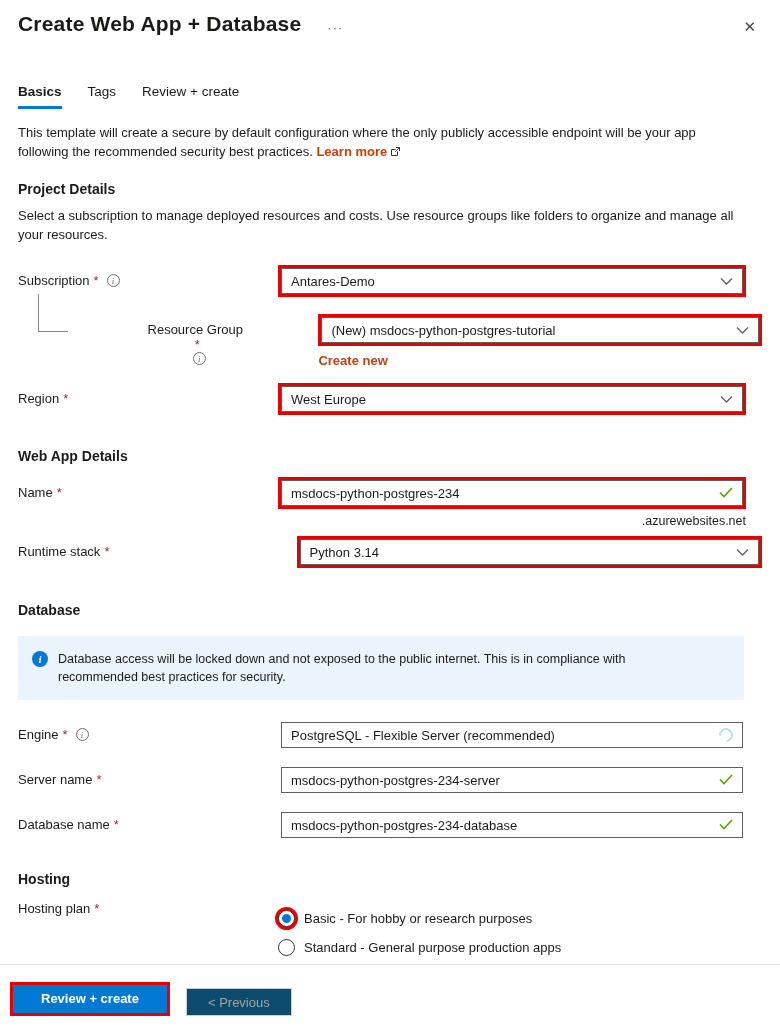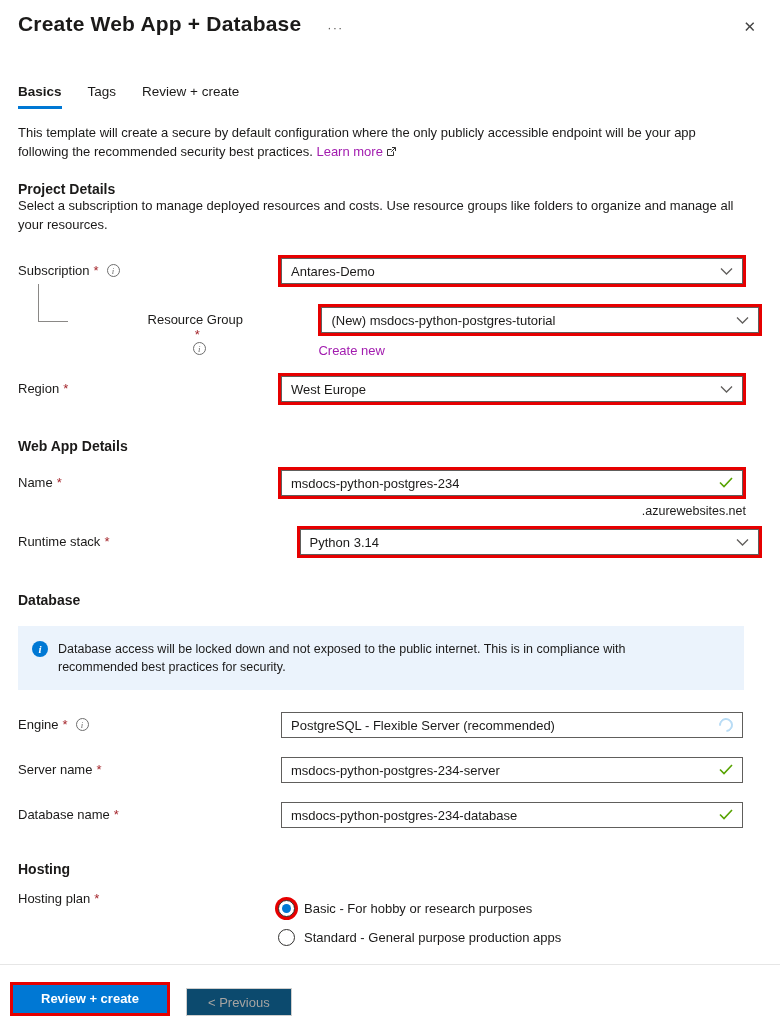--- a/index.html
+++ b/index.html
@@ -14,24 +14,24 @@
   .more-dots { font-size:13px; color:#605e5c; margin-left:26px; margin-top:8px; letter-spacing:1px; cursor:pointer; }
   .close-btn { margin-left:auto; font-size:15px; color:#444; margin-top:4px; cursor:pointer; padding:2px 6px; }
 
   
   .tabs { display:flex; gap:26px; margin-top:46px; }
   .tab { font-size:13.5px; padding-bottom:7px; cursor:pointer; color:#1b1a19; }
   .tab.active { font-weight:bold; border-bottom:3px solid #0078d4; }
 
   
   .intro { margin-top:15px; font-size:13px; line-height:18.5px; width:726px; }
-  .link { color:#a21caf; cursor:pointer; text-decoration:none; }
+  .link { color:#c2410c; cursor:pointer; text-decoration:none;font-weight:bold; }
   .ext-icon { display:inline-block; margin-left:3px; vertical-align:-1px; }
   .section-heading { margin-top:19px; font-size:14px; font-weight:bold; }
-  .section-desc { font-size:13px; line-height:18.5px; width:726px; }
+  .section-desc { margin-top:10px; font-size:13px; line-height:18.5px; width:726px; }
 
   
   .form-row { display:flex; align-items:flex-start; position:relative; }
   .label-cell { width:260px; font-size:13px; padding-top:8px; display:flex; align-items:center; }
   .req { color:#a4262c; margin-left:4px; }
   .info-icon { display:inline-flex; align-items:center; justify-content:center;
     width:13px; height:13px; border:1px solid #6e6e6e; border-radius:50%;
     font-size:9px; color:#6e6e6e; margin-left:8px; font-style:italic; font-family:"Liberation Serif",serif; }
   .field-cell { width:468px; }
   .ann-wrap { border:3px solid transparent; }

